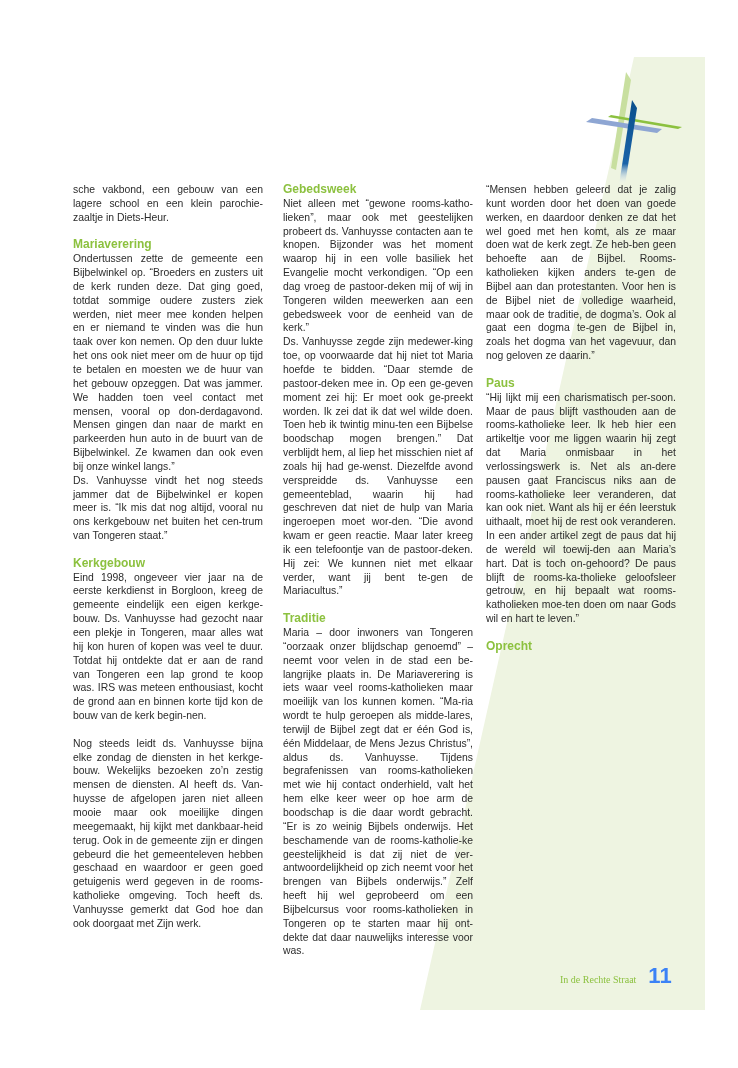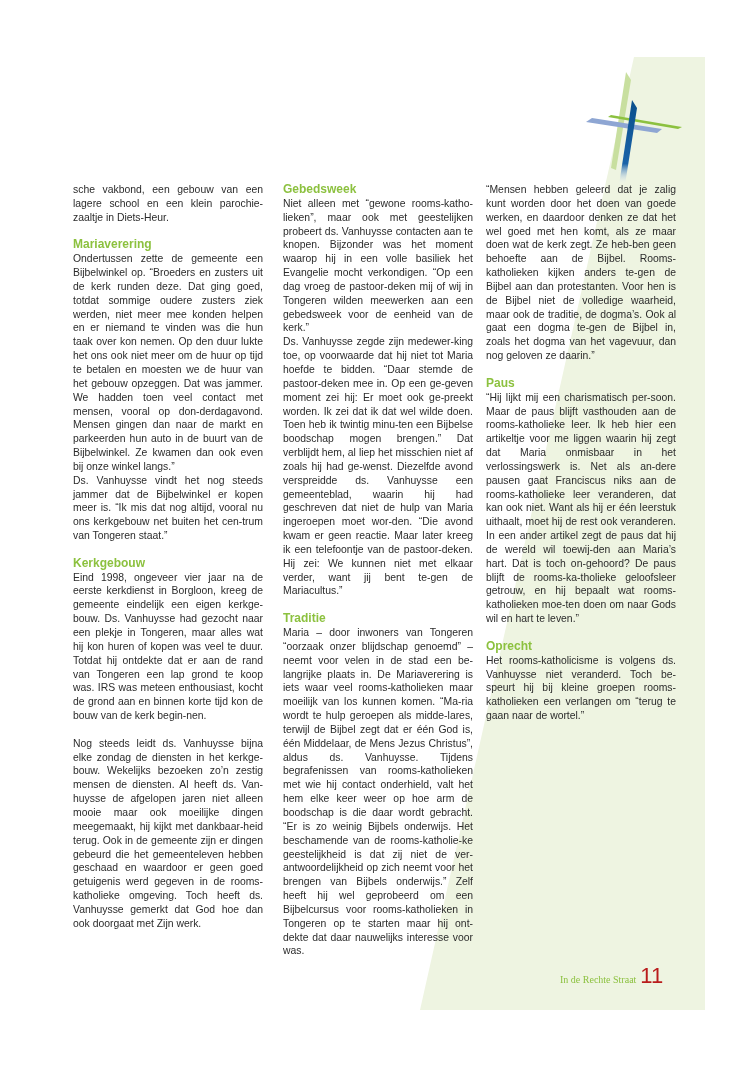--- a/index.html
+++ b/index.html
@@ -9,23 +9,23 @@
   .cross { position: absolute; left: 0; top: 0; width: 738px; height: 1068px; z-index: 1; pointer-events: none; }
   .col { position: absolute; top: 183px; width: 190px; z-index: 2;
          font-size: 10.4px; line-height: 13.85px; text-align: justify; hyphens: manual; }
   .col1 { left: 73px; }
   .col2 { left: 283px; }
   .col3 { left: 486px; }
   .col p { margin: 0; }
   .col h3 { margin: 13.85px 0 0 0; font-size: 12px; line-height: 13.85px; font-weight: bold; color: #8cc13f; }
   .col h3.first { margin-top: 0; }
   .col .gap { height: 13.85px; }
-  .footer { position: absolute; left: 560px; top: 963px; z-index: 2; display: flex; align-items: baseline; gap: 4px; }
+  .footer { position: absolute; left: 560px; top: 963px; z-index: 2; display: flex; align-items: baseline; gap: 12px; }
   .footer .mag { font-family: "Liberation Serif", "DejaVu Serif", serif; font-size: 10px; color: #8cc13f; }
-  .footer .pg { font-family: "Liberation Sans", sans-serif; font-weight: normal; font-size: 22px; color: #b91c1c; }
+  .footer .pg { font-family: "Liberation Sans", sans-serif; font-weight: bold; font-size: 22px; color: #3b82f6; }
 </style>
 </head>
 <body>
 
 <svg class="bg-shape" viewBox="0 0 738 1068">
   <polygon points="634,57 705,57 705,1010 420,1010" fill="#eef4e1"></polygon>
 </svg>
 
 <svg class="cross" viewBox="0 0 738 1068">
   <defs>
@@ -58,19 +58,18 @@
   <p>Ds. Vanhuysse zegde zijn medewer-king toe, op voorwaarde dat hij niet tot Maria hoefde te bidden. “Daar stemde de pastoor-deken mee in. Op een ge-geven moment zei hij: Er moet ook ge-preekt worden. Ik zei dat ik dat wel wilde doen. Toen heb ik twintig minu-ten een Bijbelse boodschap mogen brengen.” Dat verblijdt hem, al liep het misschien niet af zoals hij had ge-wenst. Diezelfde avond verspreidde ds. Vanhuysse een gemeenteblad, waarin hij had geschreven dat niet de hulp van Maria ingeroepen moet wor-den. “Die avond kwam er geen reactie. Maar later kreeg ik een telefoontje van de pastoor-deken. Hij zei: We kunnen niet met elkaar verder, want jij bent te-gen de Mariacultus.”</p>
   <h3>Traditie</h3>
   <p>Maria – door inwoners van Tongeren “oorzaak onzer blijdschap genoemd” – neemt voor velen in de stad een be-langrijke plaats in. De Mariaverering is iets waar veel rooms-katholieken maar moeilijk van los kunnen komen. “Ma-ria wordt te hulp geroepen als midde-lares, terwijl de Bijbel zegt dat er één God is, één Middelaar, de Mens Jezus Christus”, aldus ds. Vanhuysse. Tijdens begrafenissen van rooms-katholieken met wie hij contact onderhield, valt het hem elke keer weer op hoe arm de boodschap is die daar wordt gebracht. “Er is zo weinig Bijbels onderwijs. Het beschamende van de rooms-katholie-ke geestelijkheid is dat zij niet de ver-antwoordelijkheid op zich neemt voor het brengen van Bijbels onderwijs.” Zelf heeft hij wel geprobeerd om een Bijbelcursus voor rooms-katholieken in Tongeren op te starten maar hij ont-dekte dat daar nauwelijks interesse voor was.</p>
 </div>
 
 <div class="col col3">
   <p>“Mensen hebben geleerd dat je zalig kunt worden door het doen van goede werken, en daardoor denken ze dat het wel goed met hen komt, als ze maar doen wat de kerk zegt. Ze heb-ben geen behoefte aan de Bijbel. Rooms-katholieken kijken anders te-gen de Bijbel aan dan protestanten. Voor hen is de Bijbel niet de volledige waarheid, maar ook de traditie, de dogma’s. Ook al gaat een dogma te-gen de Bijbel in, zoals het dogma van het vagevuur, dan nog geloven ze daarin.”</p>
   <h3>Paus</h3>
   <p>“Hij lijkt mij een charismatisch per-soon. Maar de paus blijft vasthouden aan de rooms-katholieke leer. Ik heb hier een artikeltje voor me liggen waarin hij zegt dat Maria onmisbaar in het verlossingswerk is. Net als an-dere pausen gaat Franciscus niks aan de rooms-katholieke leer veranderen, dat kan ook niet. Want als hij er één leerstuk uithaalt, moet hij de rest ook veranderen. In een ander artikel zegt de paus dat hij de wereld wil toewij-den aan Maria’s hart. Dat is toch on-gehoord? De paus blijft de rooms-ka-tholieke geloofsleer getrouw, en hij bepaalt wat rooms-katholieken moe-ten doen om naar Gods wil en hart te leven.”</p>
   <h3>Oprecht</h3>
-  <p>Het rooms-katholicisme is volgens ds. Vanhuysse niet veranderd. Toch be-speurt hij bij kleine groepen rooms-katholieken een verlangen om “terug te gaan naar de wortel.”</p>
 </div>
 
 <div class="footer">
   <span class="mag">In de Rechte Straat</span>
   <span class="pg">11</span>
 </div>
 
 </body></html>

